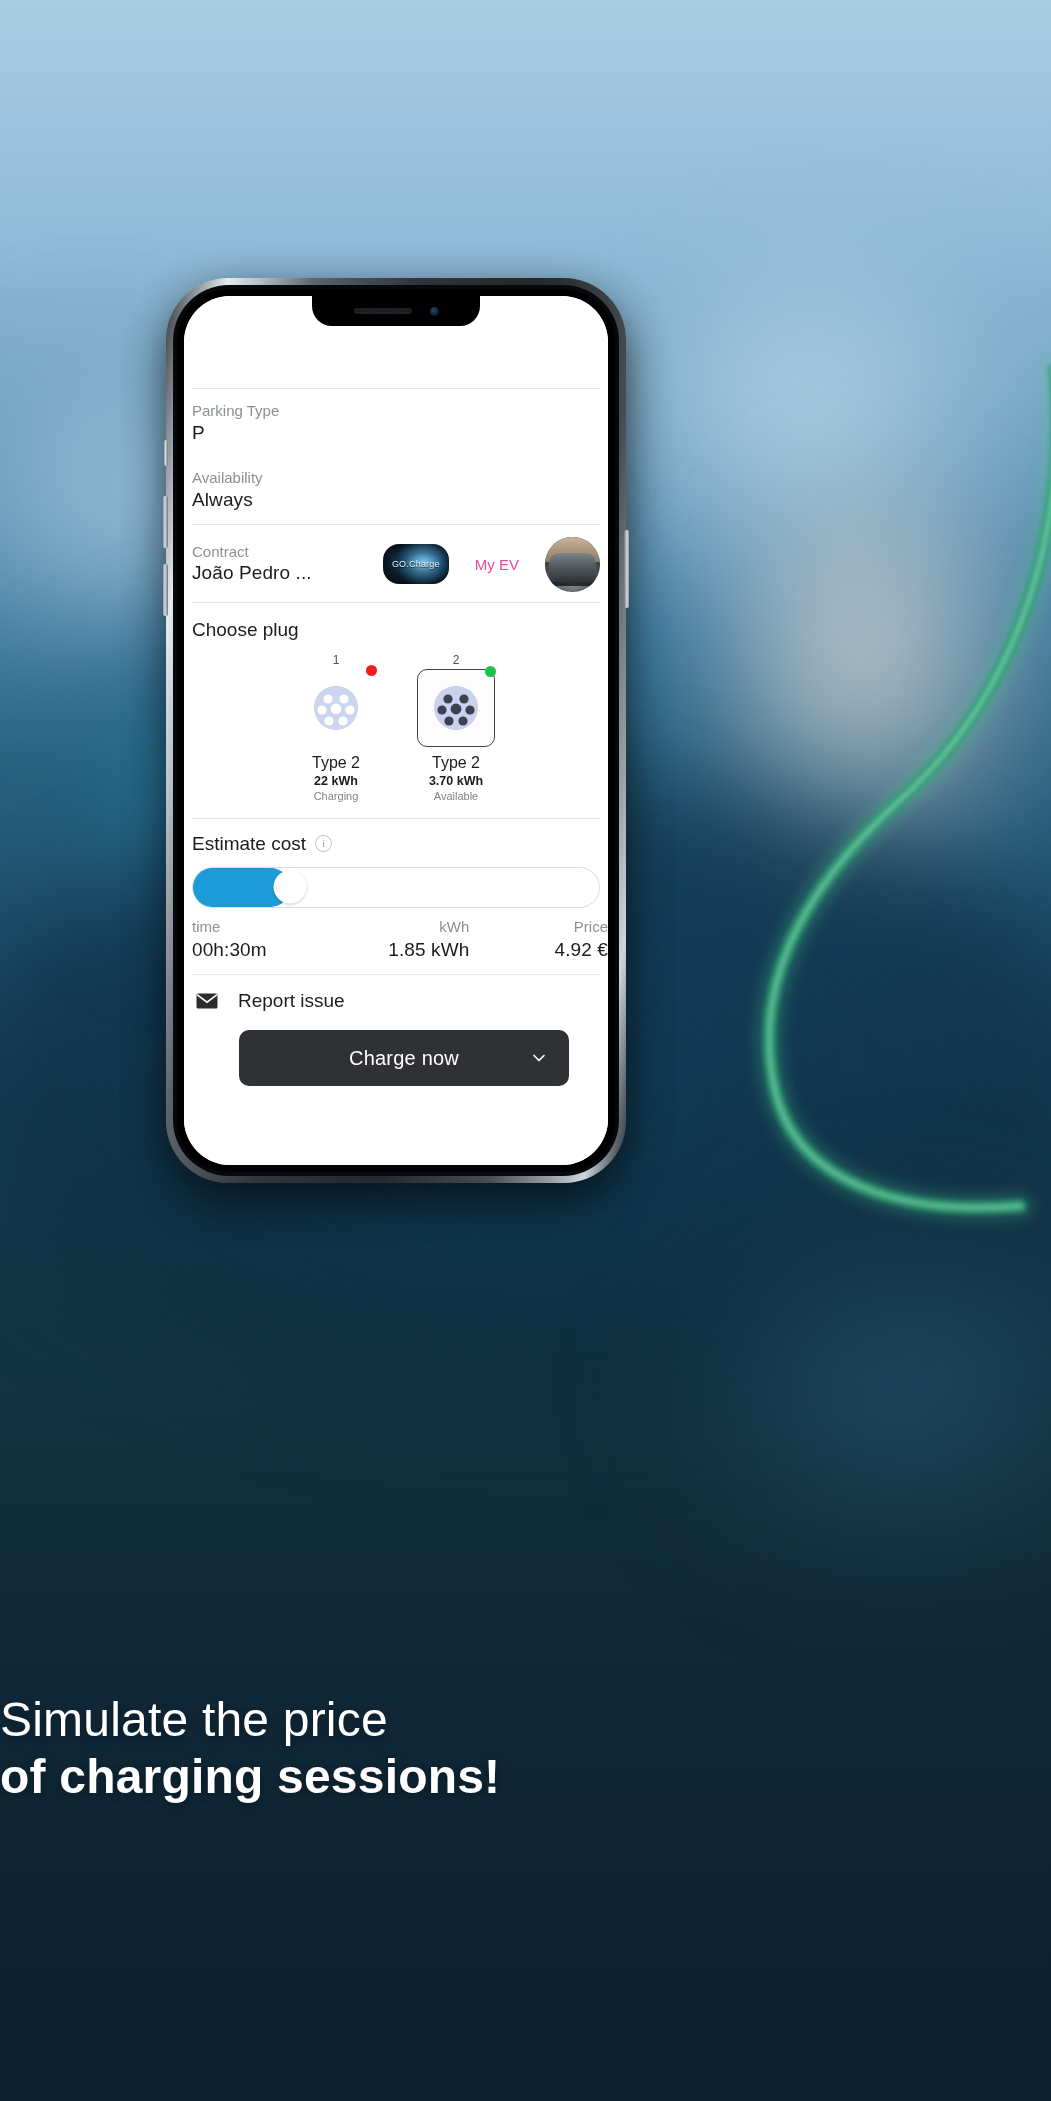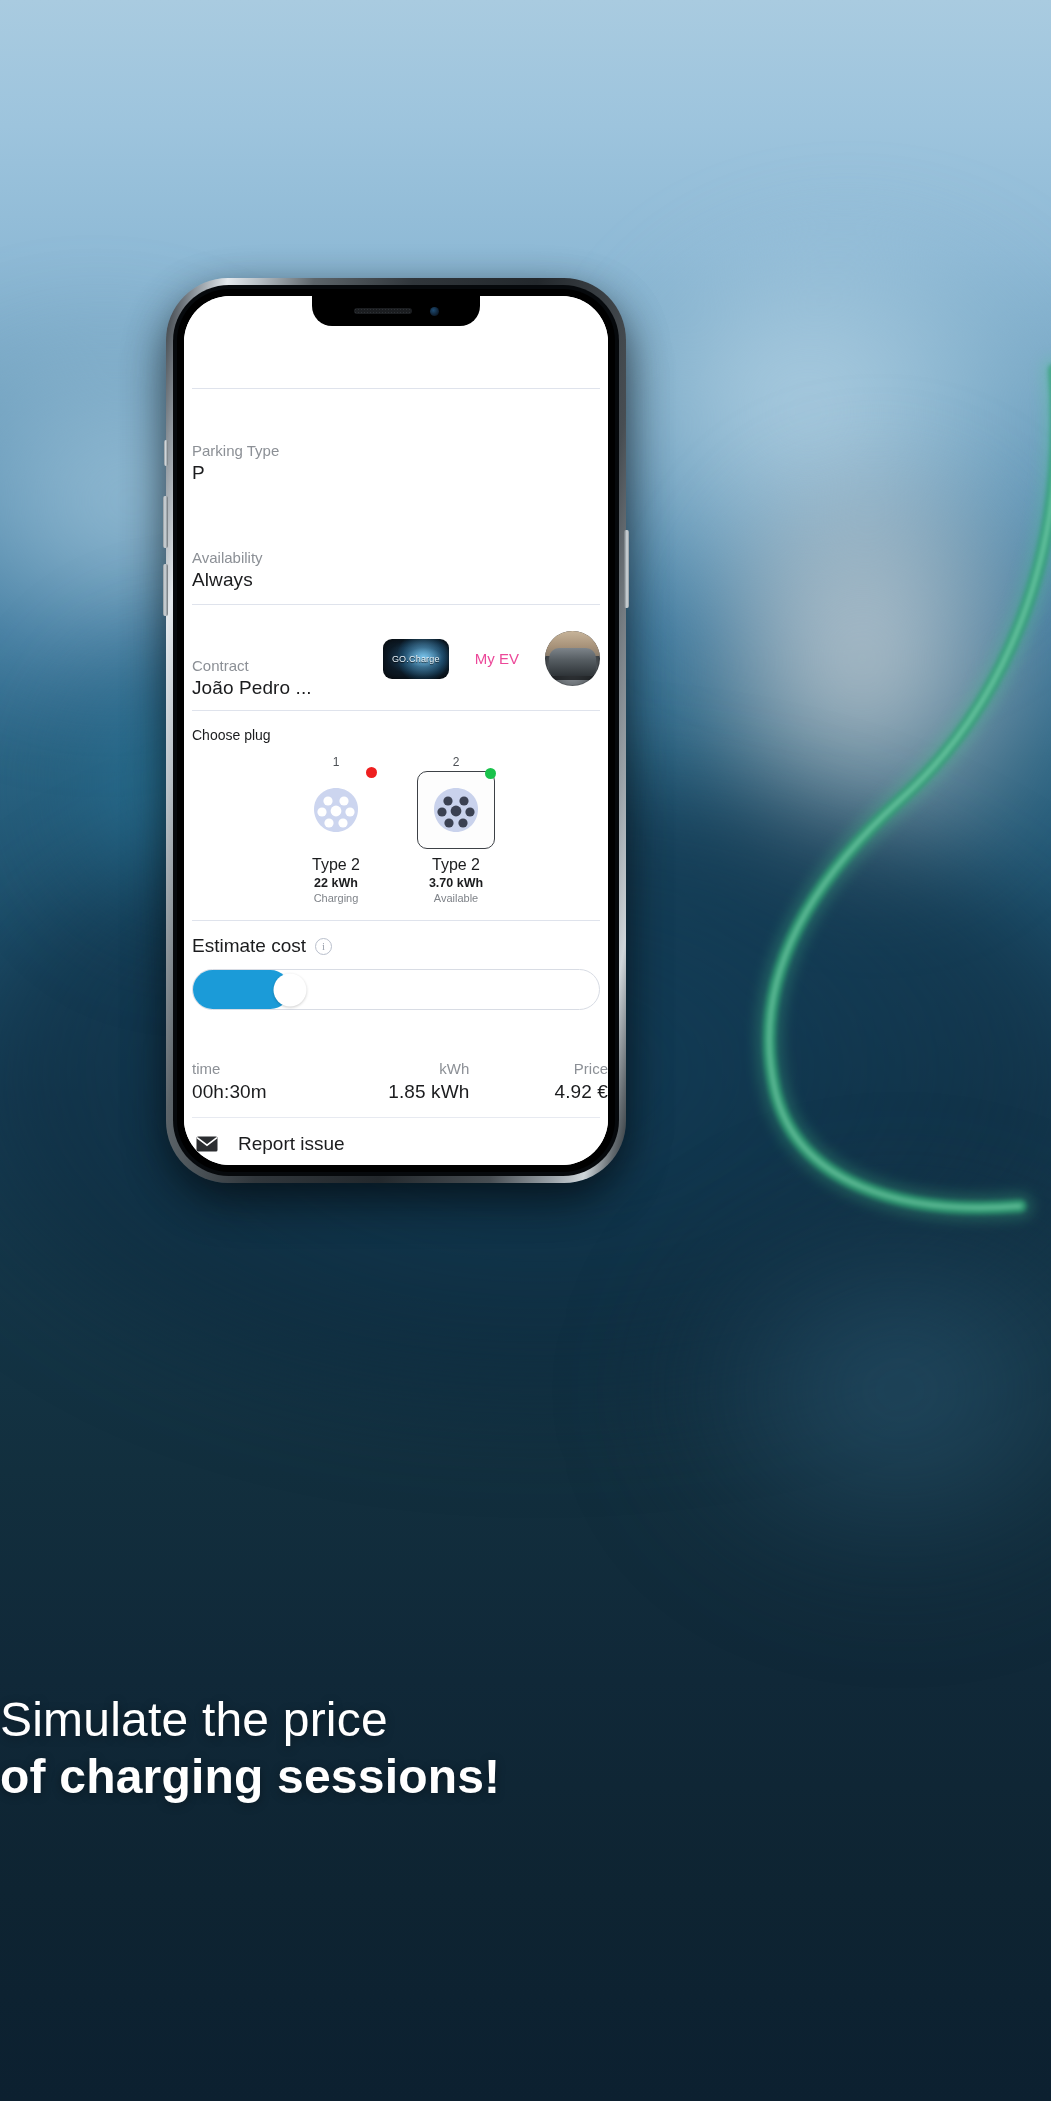--- a/index.html
+++ b/index.html
@@ -201,21 +201,20 @@
   }
   .divider.light { background: #e7eaf1; }
 
   .sec { padding: 13px 8px 11px 8px; flex: none; }
 
   .lbl {
     font-size: 15px;
     color: #8c9096;
     line-height: 1.25;
     font-weight: 400;
-    margin-top: 40px;
   }
   .val {
     font-size: 19px;
     color: #1b1c1e;
     line-height: 1.3;
     font-weight: 400;
     letter-spacing: .1px;
   }
 
   .row2 { display: flex; }
@@ -226,21 +225,21 @@
   .contract-row {
     display: flex;
     align-items: center;
     padding: 12px 8px 10px 8px;
     gap: 26px;
     flex: none;
   }
   .contract-left { min-width: 0; }
   .badge-gocharge {
     width: 66px; height: 40px;
-    border-radius: 9px;
+    border-radius: 16px;
     background:
       radial-gradient(ellipse at 62% 46%, rgba(120,200,245,.85) 0%, rgba(36,96,140,.55) 32%, rgba(12,26,38,.9) 64%, #0b1016 100%),
       linear-gradient(135deg, #14202b, #060a0e);
     position: relative;
     flex: none;
     overflow: hidden;
     box-shadow: inset 0 0 6px rgba(0,0,0,.6);
   }
   .badge-gocharge::before {
     content: "";
@@ -283,21 +282,21 @@
     content: "";
     position: absolute;
     left: 4px; right: 4px; top: 30%; height: 52%;
     border-radius: 10px 10px 6px 6px;
     background: linear-gradient(180deg, #7d848a 0%, #585f64 40%, #2e3337 100%);
     box-shadow: 0 6px 0 -2px rgba(20,22,25,.8);
   }
 
   
   .plug-title {
-    font-size: 14px;
+    font-size: 19px;
     color: #1b1c1e;
     padding: 16px 8px 2px 8px;
     flex: none;
   }
   .plugs {
     display: flex;
     justify-content: center;
     align-items: flex-start;
     gap: 24px;
     padding: 10px 8px 16px 8px;

